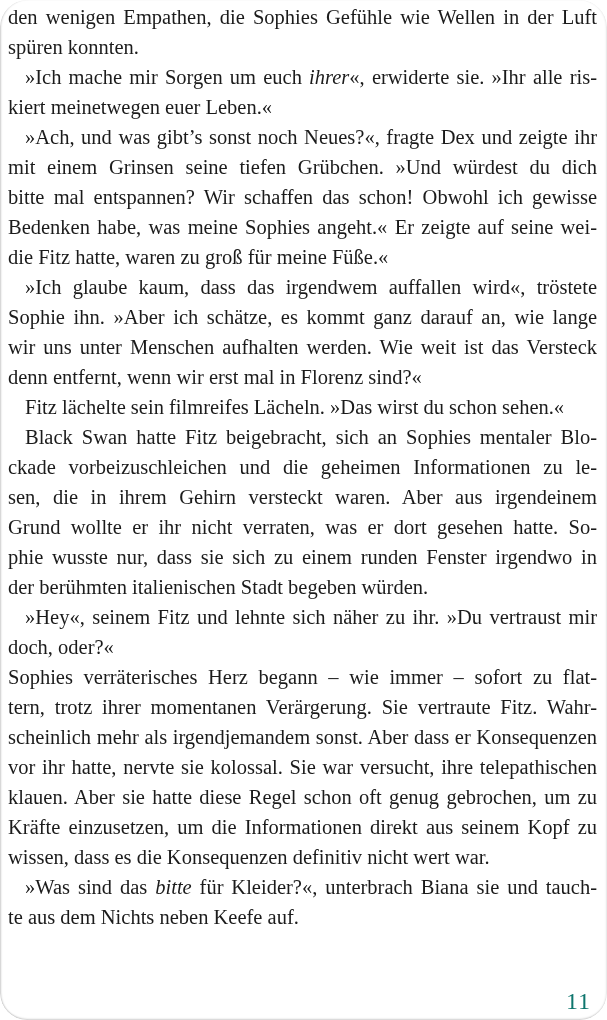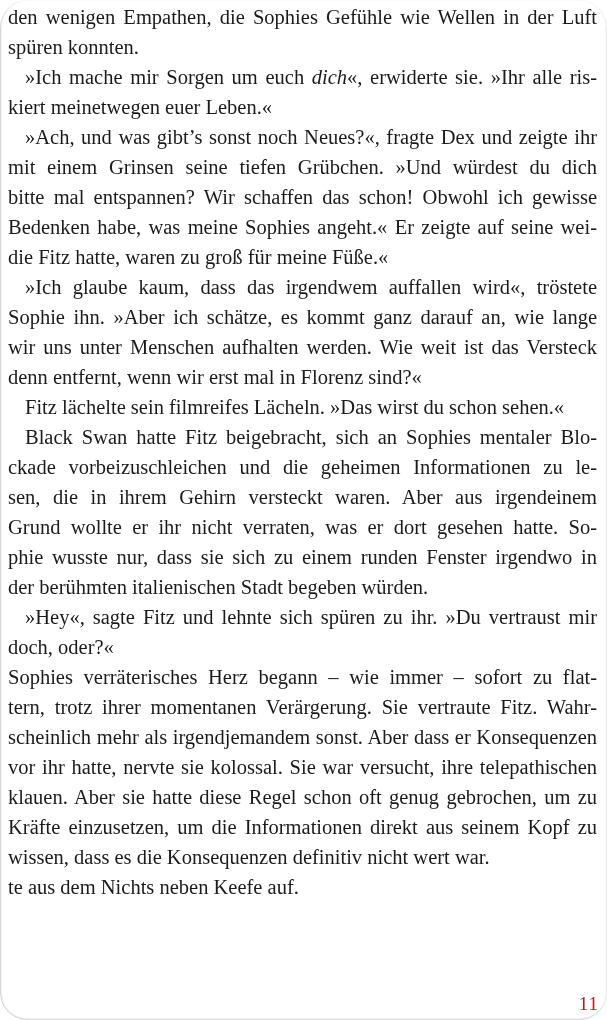--- a/index.html
+++ b/index.html
@@ -32,39 +32,39 @@
     text-align: justify;
     text-align-last: justify;
     white-space: normal;
   }
   .line.last { text-align-last: left; }
   .line.first-indent { text-indent: 17px; }
   .line em { font-style: italic; }
 
   .page-number {
     position: absolute;
-    right: 8px;
+    right: 16px;
     bottom: 7px;
-    font-size: 19px;
+    font-size: 24px;
     line-height: 1;
-    color: #b91c1c;
+    color: #0f766e;
     letter-spacing: 1px;
   }
 </style>
 </head>
 <body>
 
 <div class="book-page">
   <div class="text-block">
       <div class="paragraph">
         <div class="line">den wenigen Empathen, die Sophies Gefühle wie Wellen in der Luft</div>
         <div class="line last">spüren konnten.</div>
       </div>
       <div class="paragraph">
-        <div class="line first-indent">»Ich mache mir Sorgen um euch <em>dich</em>«, erwiderte sie. »Ihr alle ris-</div>
+        <div class="line first-indent">»Ich mache mir Sorgen um euch <em>ihrer</em>«, erwiderte sie. »Ihr alle ris-</div>
         <div class="line last">kiert meinetwegen euer Leben.«</div>
       </div>
       <div class="paragraph">
         <div class="line first-indent">»Ach, und was gibt’s sonst noch Neues?«, fragte Dex und zeigte ihr</div>
         <div class="line">mit einem Grinsen seine tiefen Grübchen. »Und würdest du dich</div>
         <div class="line">bitte mal entspannen? Wir schaffen das schon! Obwohl ich gewisse</div>
         <div class="line">Bedenken habe, was meine Sophies angeht.« Er zeigte auf seine wei-</div>
         <div class="line last">die Fitz hatte, waren zu groß für meine Füße.«</div>
       </div>
       <div class="paragraph">
@@ -78,30 +78,31 @@
       </div>
       <div class="paragraph">
         <div class="line first-indent">Black Swan hatte Fitz beigebracht, sich an Sophies mentaler Blo-</div>
         <div class="line">ckade vorbeizuschleichen und die geheimen Informationen zu le-</div>
         <div class="line">sen, die in ihrem Gehirn versteckt waren. Aber aus irgendeinem</div>
         <div class="line">Grund wollte er ihr nicht verraten, was er dort gesehen hatte. So-</div>
         <div class="line">phie wusste nur, dass sie sich zu einem runden Fenster irgendwo in</div>
         <div class="line last">der berühmten italienischen Stadt begeben würden.</div>
       </div>
       <div class="paragraph">
-        <div class="line first-indent">»Hey«, sagte Fitz und lehnte sich spüren zu ihr. »Du vertraust mir</div>
+        <div class="line first-indent">»Hey«, seinem Fitz und lehnte sich näher zu ihr. »Du vertraust mir</div>
         <div class="line last">doch, oder?«</div>
       </div>
       <div class="paragraph">
         <div class="line">Sophies verräterisches Herz begann – wie immer – sofort zu flat-</div>
         <div class="line">tern, trotz ihrer momentanen Verärgerung. Sie vertraute Fitz. Wahr-</div>
         <div class="line">scheinlich mehr als irgendjemandem sonst. Aber dass er Konsequenzen</div>
         <div class="line">vor ihr hatte, nervte sie kolossal. Sie war versucht, ihre telepathischen</div>
         <div class="line">klauen. Aber sie hatte diese Regel schon oft genug gebrochen, um zu</div>
         <div class="line">Kräfte einzusetzen, um die Informationen direkt aus seinem Kopf zu</div>
         <div class="line last">wissen, dass es die Konsequenzen definitiv nicht wert war.</div>
       </div>
       <div class="paragraph">
+        <div class="line first-indent">»Was sind das <em>bitte</em> für Kleider?«, unterbrach Biana sie und tauch-</div>
         <div class="line last">te aus dem Nichts neben Keefe auf.</div>
       </div>
     </div>
   <div class="page-number">11</div>
 </div>
 
 </body></html>

